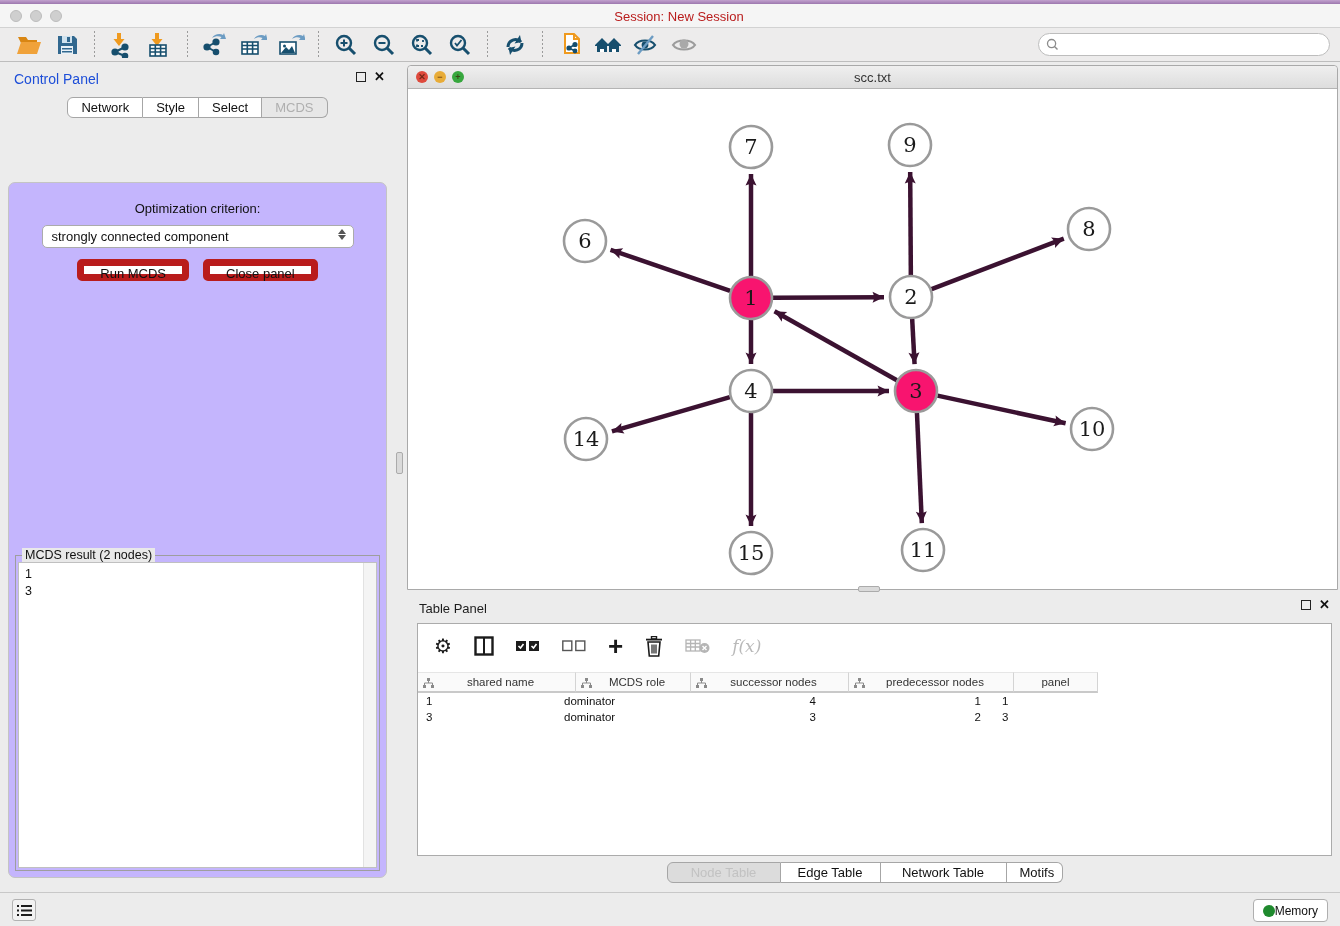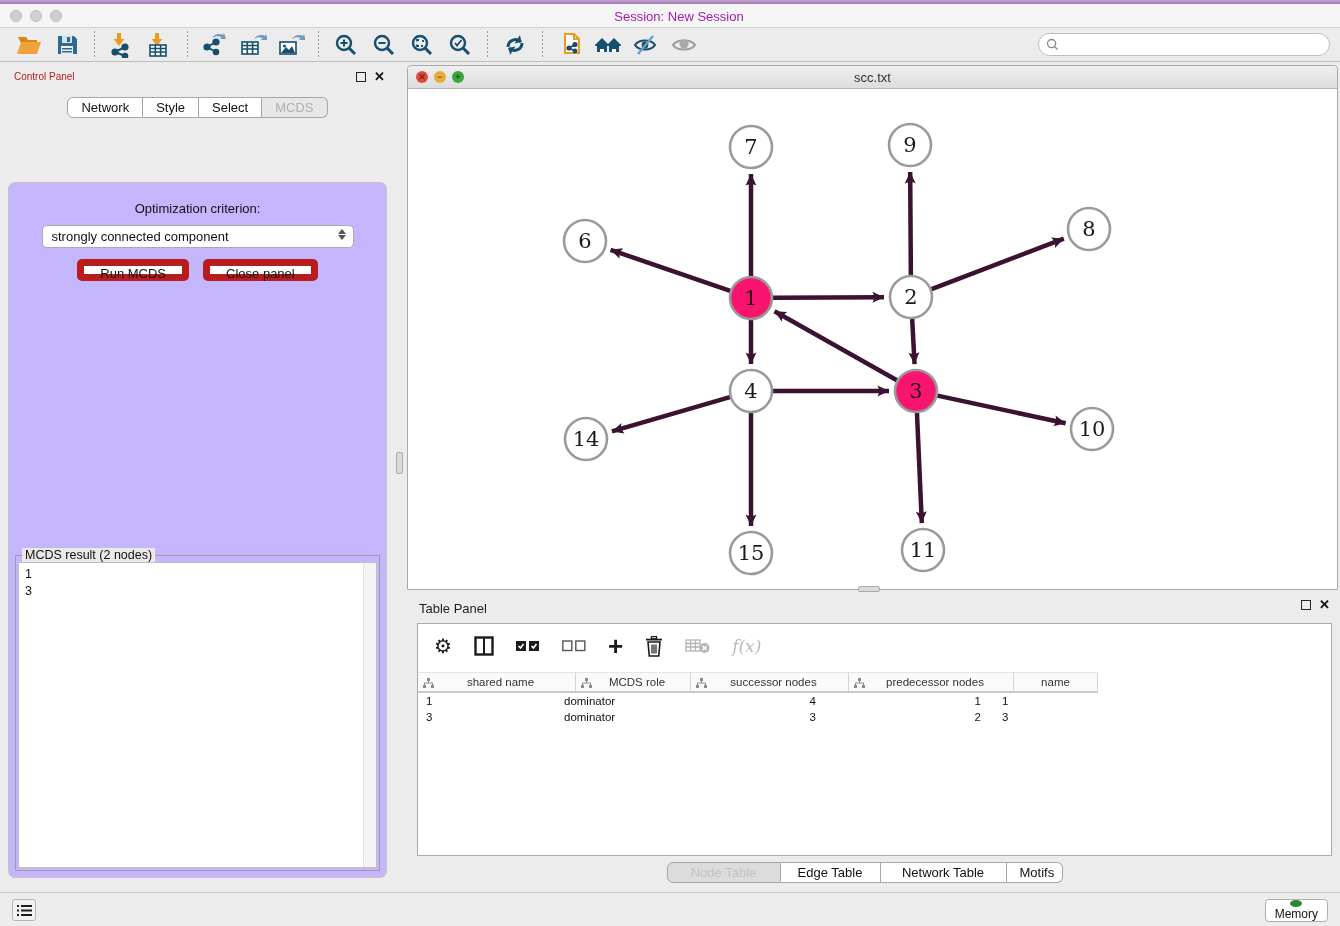--- a/index.html
+++ b/index.html
@@ -8,40 +8,40 @@
   .abs { position:absolute; }
 
   
   #desktop-strip { left:0; top:0; width:1340px; height:4px;
     background:linear-gradient(#C2A2CE,#9C77AE); }
   #titlebar { left:0; top:4px; width:1340px; height:24px;
     background:#F5F5F5; border-bottom:1px solid #D2D2D2; }
   .tl-dot { width:12px; height:12px; border-radius:50%; display:inline-block; }
   #titlebar .tl-dot { background:#CFCFCF; border:1px solid #BDBDBD; }
   #window-title { position:absolute; left:0; right:0; top:5px; text-align:center;
-    font-size:13px; color:#a21caf;padding-left:18px; }
+    font-size:13px; color:#b91c1c;padding-left:18px; }
 
   
   #toolbar { left:0; top:28px; width:1340px; height:34px; background:#EDECEC;
     border-bottom:1px solid #BDBDBD; display:flex; align-items:center; padding-left:10px; }
   .tb-icon { width:30px; height:28px; display:flex; align-items:center; justify-content:center;
     margin:0 4px; position:relative; }
   .tb-sep { width:1px; height:28px; margin:0 8px;
     background-image:linear-gradient(#9B9B9B 40%, rgba(0,0,0,0) 0%);
     background-size:1px 4px; background-repeat:repeat-y; }
   #toolbar-search { margin-left:auto; margin-right:10px; width:292px; height:23px;
     background:#fff; border:1px solid #BDBDBD; border-radius:12px;
     display:flex; align-items:center; padding-left:7px; }
   #toolbar-search input { border:none; outline:none; flex:1; height:18px; font-size:12px;
     background:transparent; font-family:"Liberation Sans",sans-serif; }
 
   
   #control-panel { left:0; top:65px; width:395px; height:815px; background:#ECECEC; }
   #cp-header { position:relative; height:28px; }
-  #cp-title { position:absolute; left:14px; top:6px; font-size:10px; color:#b91c1c; }
+  #cp-title { position:absolute; left:14px; top:6px; font-size:14px; color:#1d4ed8; }
   .panel-winbtns { position:absolute; right:10px; top:7px; display:flex; gap:8px; align-items:center; }
   .float-box { width:10px; height:10px; border:1.6px solid #222; display:inline-block; }
   .close-x { font-size:13px; font-weight:bold; color:#111; line-height:10px; }
   #cp-tabs { position:relative; display:flex; justify-content:center; height:21px; margin-top:4px; z-index:2; }
   .seg { border:1px solid #A6A6A6; border-left:none; background:#fff; font-size:13px;
     padding:2px 13px; color:#111; line-height:15px; }
   .seg:first-child { border-left:1px solid #A6A6A6; border-radius:6px 0 0 6px; }
   .seg:last-child { border-radius:0 6px 6px 0; }
   .seg.selected { background:#E7E7E7; color:#AFAFAF; }
   #cp-content { position:absolute; left:8px; right:8px; top:117px; bottom:2px;
@@ -102,21 +102,21 @@
   #tp-tabs .seg.selected { background:#DCDCDC; color:#C2C2C2; }
 
   
   #status-bar { left:0; top:892px; width:1340px; height:34px; background:#ECECEC;
     border-top:1px solid #C8C8C8; }
   #net-list-button { position:absolute; left:12px; top:6px; width:24px; height:22px;
     background:#F2F2F2; border:1px solid #B2B2B2; border-radius:3px;
     display:flex; align-items:center; justify-content:center; }
   #memory-button { position:absolute; right:12px; top:6px; height:23px;
     background:#fff; border:1px solid #AFAFAF; border-radius:4px;
-    display:flex; align-items:center; gap:0; padding:0 9px; font-size:12px; color:#111;flex-direction:column; }
+    display:flex; align-items:center; gap:0; padding:0 9px; font-size:12px; color:#111; }
   #memory-dot { width:12px; height:12px; border-radius:50%; background:#1F8A2E; }
   .fx { font-family:"DejaVu Serif", serif; font-style:italic; font-size:17px; color:#B9B9B9; }
 </style>
 </head>
 <body>
 
 <div id="desktop-strip" class="abs"></div>
 
 <div id="titlebar" class="abs">
   <div style="position:absolute;left:10px;top:6px;display:flex;gap:8px;">
@@ -489,21 +489,21 @@
               <g fill="#8A8A8A">
                 <rect x="4" y="0" width="3" height="3"></rect>
                 <rect x="0" y="7" width="3" height="3"></rect>
                 <rect x="8" y="7" width="3" height="3"></rect>
               </g>
               <path d="M5.5 3v2M1.5 7V5h8v2" stroke="#8A8A8A" fill="none" stroke-width="1"></path>
             </svg>
             <span style="margin-left:8px">predecessor nodes</span>
           </div>
           <div class="th-cell" style="width: 84px;">
-            <span style="margin-left:0px">name</span>
+            <span style="margin-left:0px">panel</span>
           </div>
         </div>
         <div class="td-row">
           <div class="td-cell" style="width: 138px; justify-content: flex-start; padding: 0px 0px 0px 8px;">1</div>
           <div class="td-cell" style="width: 115px; justify-content: flex-start; padding: 0px 0px 0px 8px;">dominator</div>
           <div class="td-cell" style="width: 158px; justify-content: flex-end; padding: 0px 13px 0px 0px;">4</div>
           <div class="td-cell" style="width: 165px; justify-content: flex-end; padding: 0px 13px 0px 0px;">1</div>
           <div class="td-cell" style="width: 84px; justify-content: flex-start; padding: 0px 0px 0px 8px;">1</div>
         </div>
         <div class="td-row">

